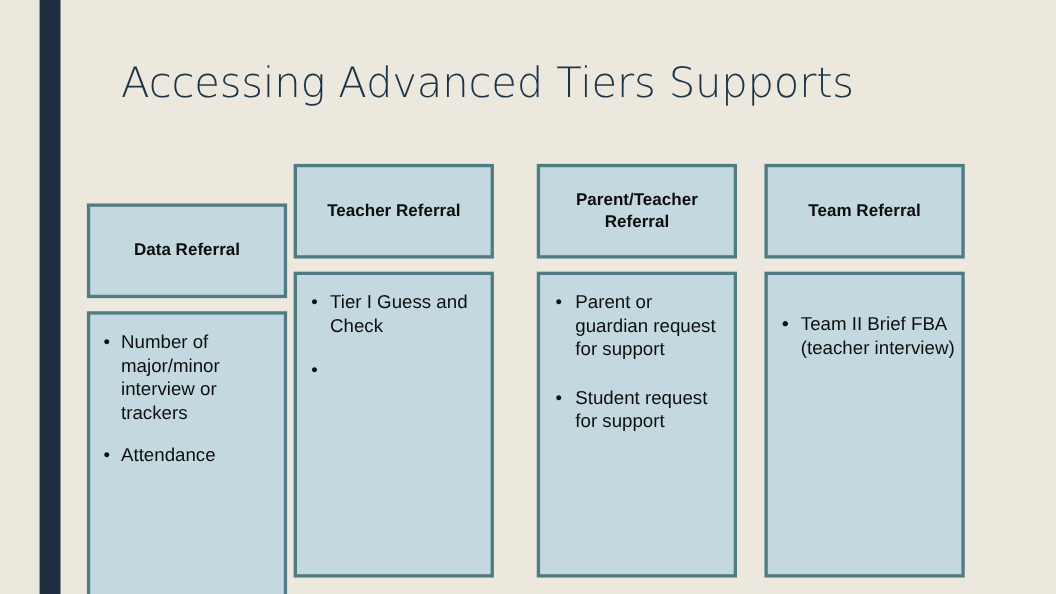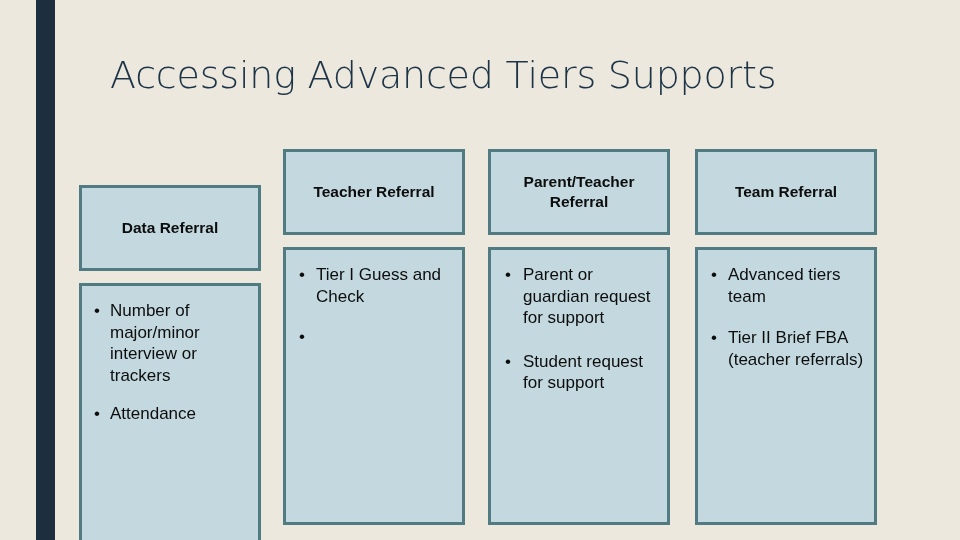--- a/index.html
+++ b/index.html
@@ -47,21 +47,21 @@
     width: 800px;
     height: 376px;
   }
   .col {
     position: absolute;
     top: 0;
     width: 182px;
     height: 376px;
   }
   .col-0 { left: 0px; margin-top: 36px; }
-  .col-1 { left: 204px; border-radius: 12px; }
+  .col-1 { left: 188px; border-radius: 12px; }
   .col-2 { left: 409px; }
   .col-3 { left: 616px; border-radius: 26px; }
 
   .header-cell {
     position: absolute;
     top: 0;
     left: 0;
     width: 182px;
     height: 86px;
     box-sizing: border-box;
@@ -196,24 +196,23 @@
     </div>
 
     <div class="col col-3">
       <div class="header-cell">
         <span class="htext">Team Referral</span>
       </div>
       <div class="body-cell">
         <ul class="bullet-list">
           <li class="bullet">
             <span class="dot">•</span>
-            <span>Advanced tiers team</span>
-          </li>
-          <li class="bullet">
-            <span class="dot">•</span>
-            <span>Tier II Brief FBA (teacher referrals)</span>
+          </li>
+          <li class="bullet">
+            <span class="dot">•</span>
+            <span>Team II Brief FBA (teacher interview)</span>
           </li>
         </ul>
       </div>
     </div>
 
   </div>
 </div>
 
 </body></html>

